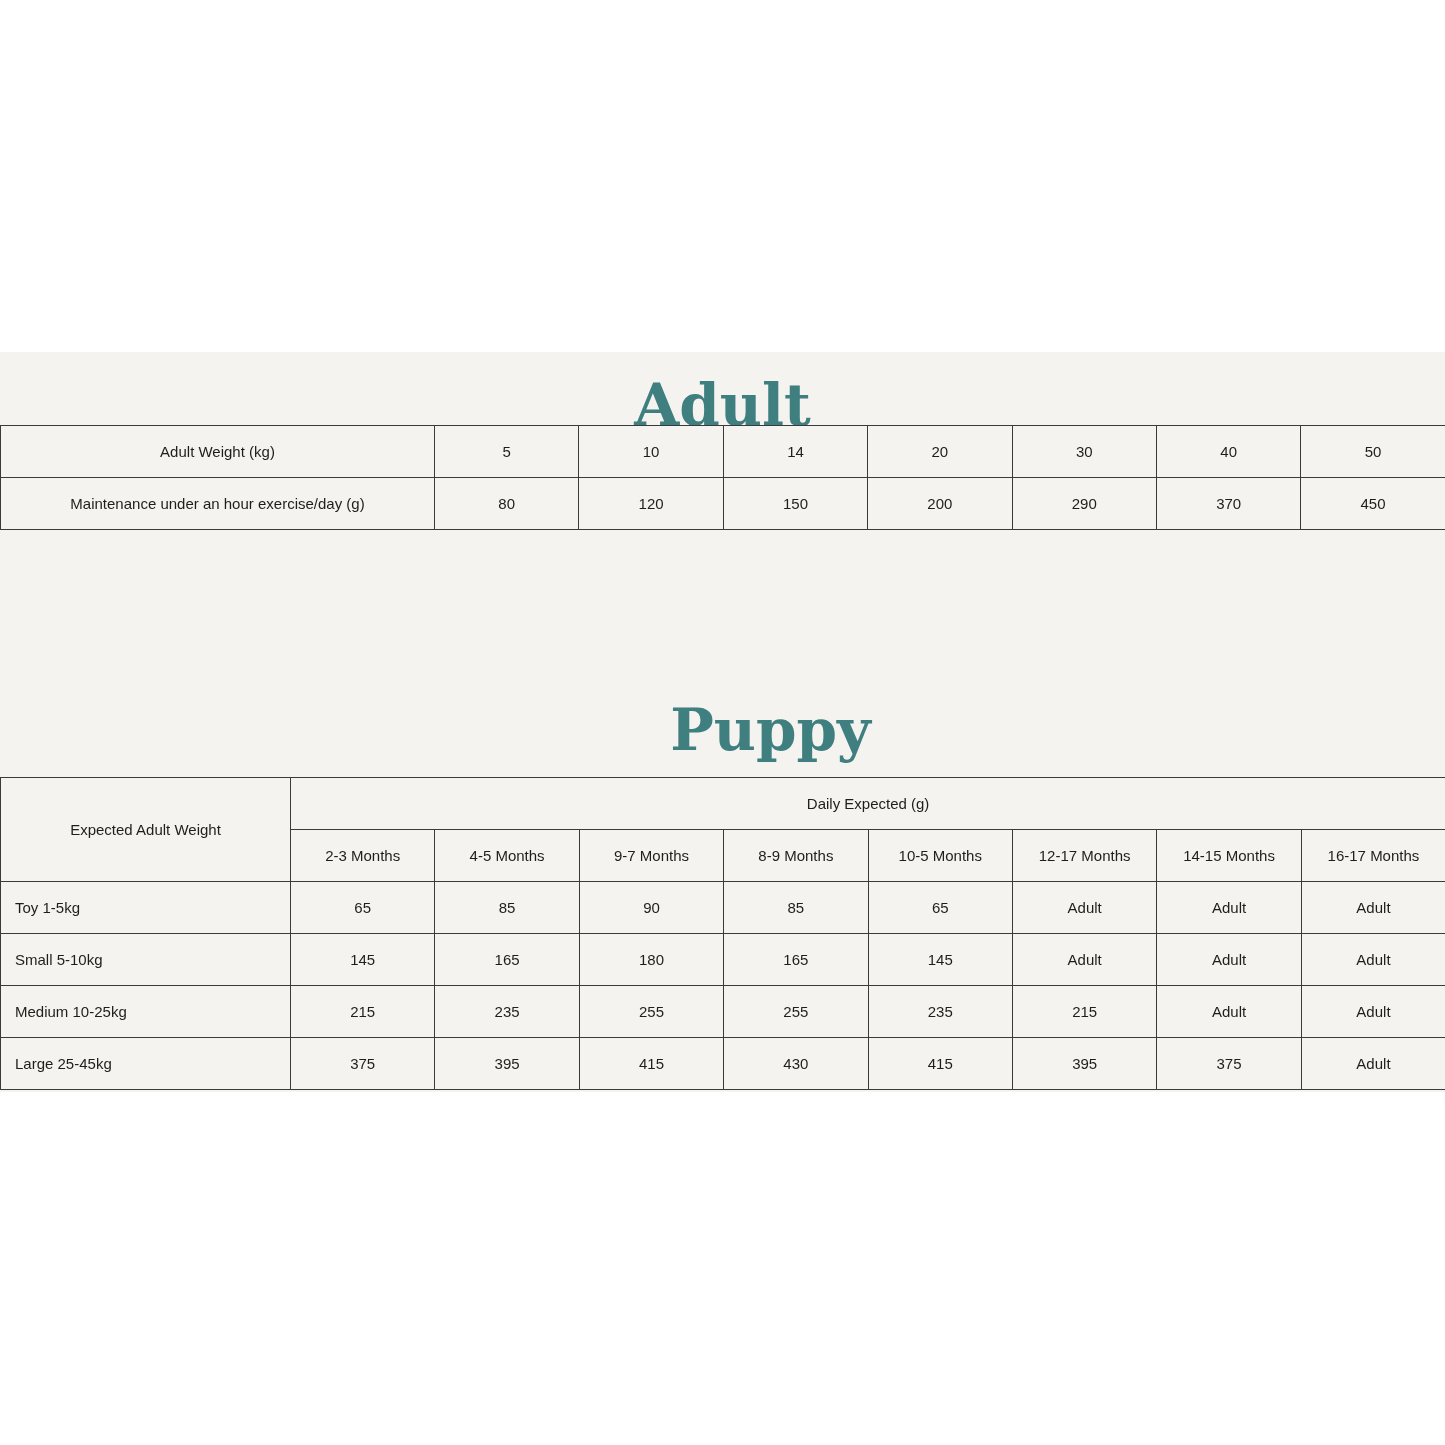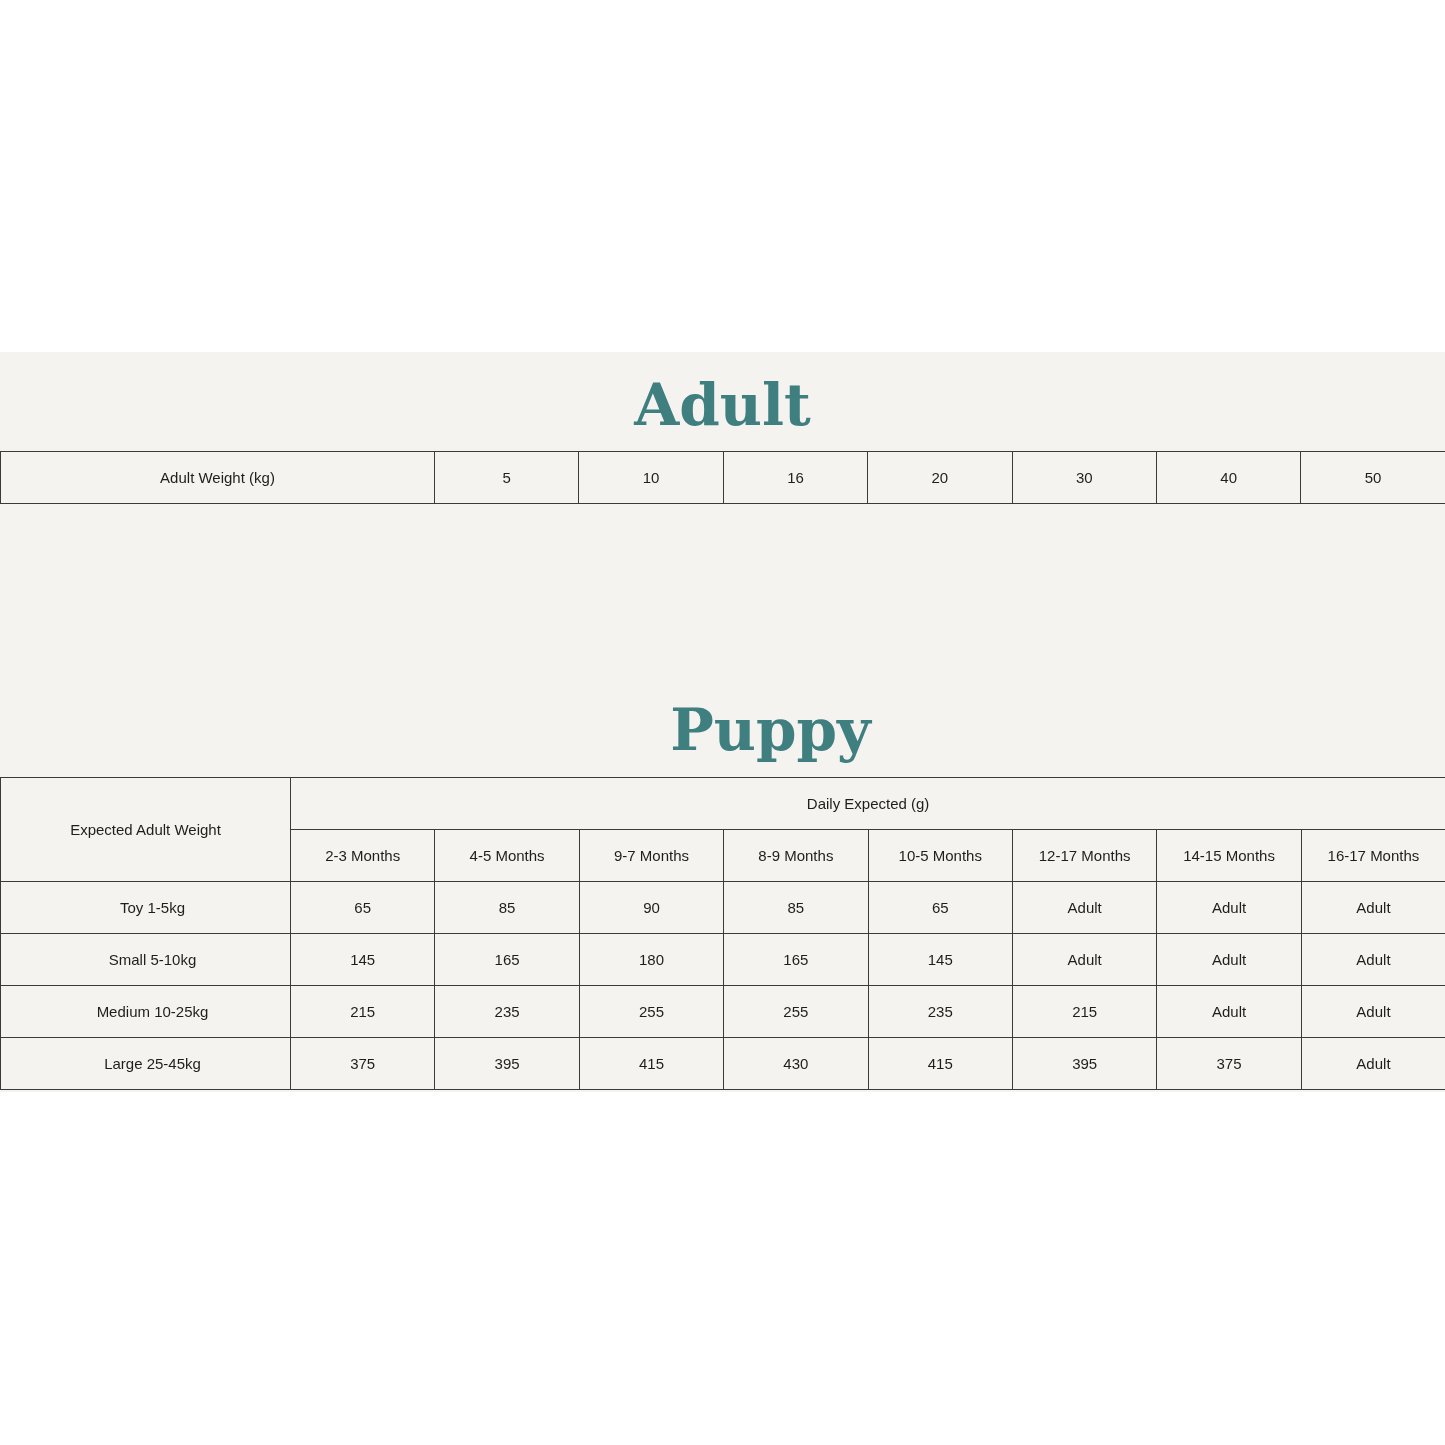--- a/index.html
+++ b/index.html
@@ -46,31 +46,31 @@
     background: #f4f3ef;
   }
   td, th {
     border: 1.3px solid #3a3a3a;
     font-weight: normal;
     font-size: 15px;
     text-align: center;
     padding: 0;
     color: #1e1e1e;
   }
-  #adult-table { top: 451px; width: 1445px; }
+  #adult-table { top: 425px; width: 1445px; }
   #adult-table td, #adult-table th { height: 51px; }
   #adult-table col.label-col { width: 434px; }
   #adult-table col.val-col { width: 144.4px; }
 
   #puppy-table { top: 777px; width: 1445px; }
   #puppy-table td, #puppy-table th { height: 51px; }
   #puppy-table col.label-col { width: 290px; }
   #puppy-table col.val-col { width: 144.4px; }
   #puppy-table td.row-label {
-    text-align: center;
+    text-align: left;
     padding-left: 14px;
   }
 </style>
 </head>
 <body>
 
 <div class="band"></div>
 
 <h1 class="section-title" id="adult-title">Adult</h1>
 
@@ -83,25 +83,35 @@
       <col class="val-col">
       <col class="val-col">
       <col class="val-col">
       <col class="val-col">
   </colgroup>
   <tbody>
       <tr>
     <th>Adult Weight (kg)</th>
     <th>5</th>
     <th>10</th>
-    <th>16</th>
+    <th>14</th>
     <th>20</th>
     <th>30</th>
     <th>40</th>
     <th>50</th>
+  </tr>
+  <tr>
+    <td>Maintenance under an hour exercise/day (g)</td>
+    <td>80</td>
+    <td>120</td>
+    <td>150</td>
+    <td>200</td>
+    <td>290</td>
+    <td>370</td>
+    <td>450</td>
   </tr>
 </tbody>
   </table>
 
 <h1 class="section-title" id="puppy-title">Puppy</h1>
 
 <table id="puppy-table">
   <colgroup>
     <col class="label-col">
     <col class="val-col">

